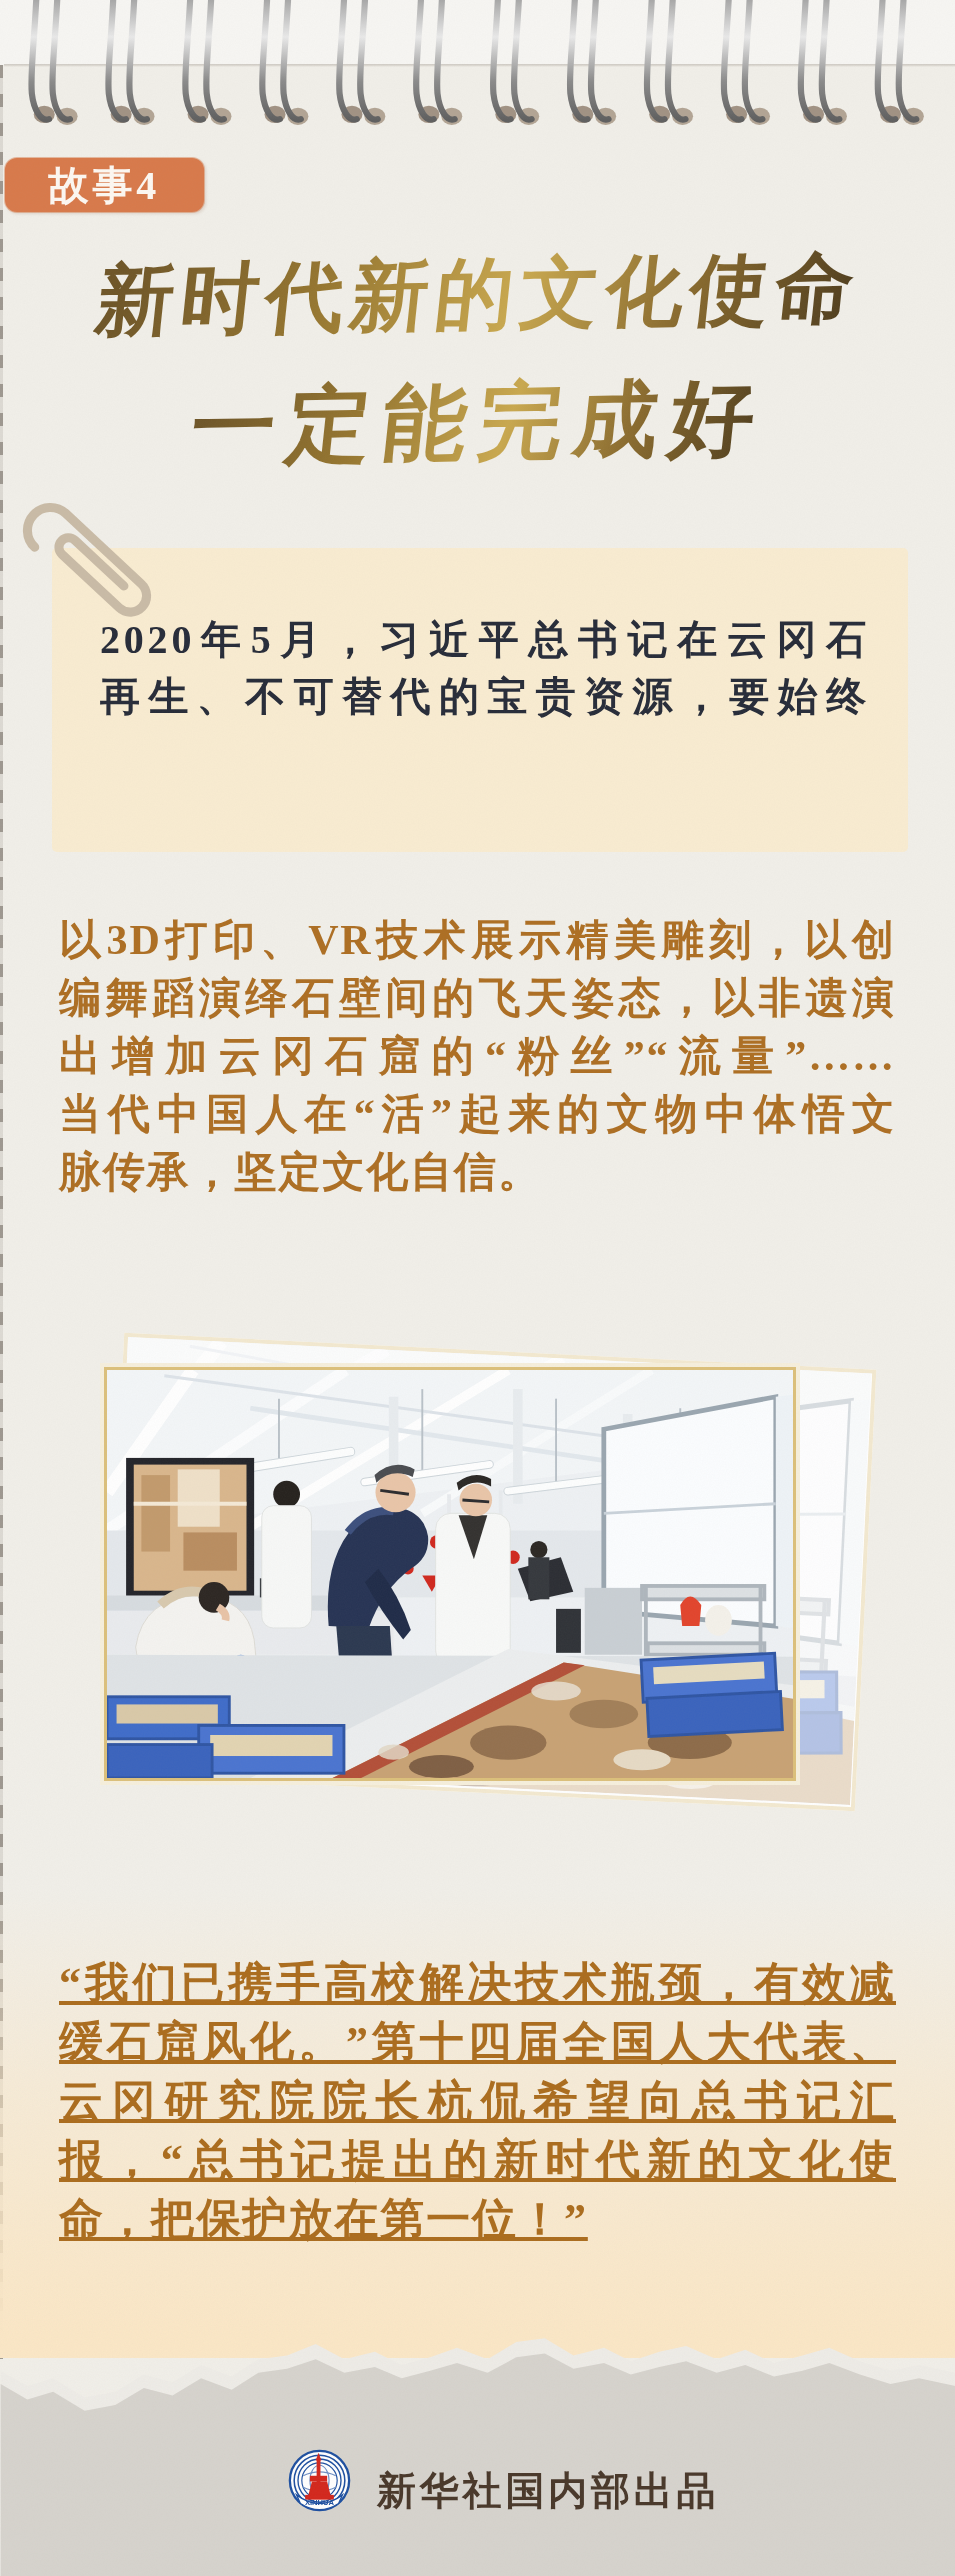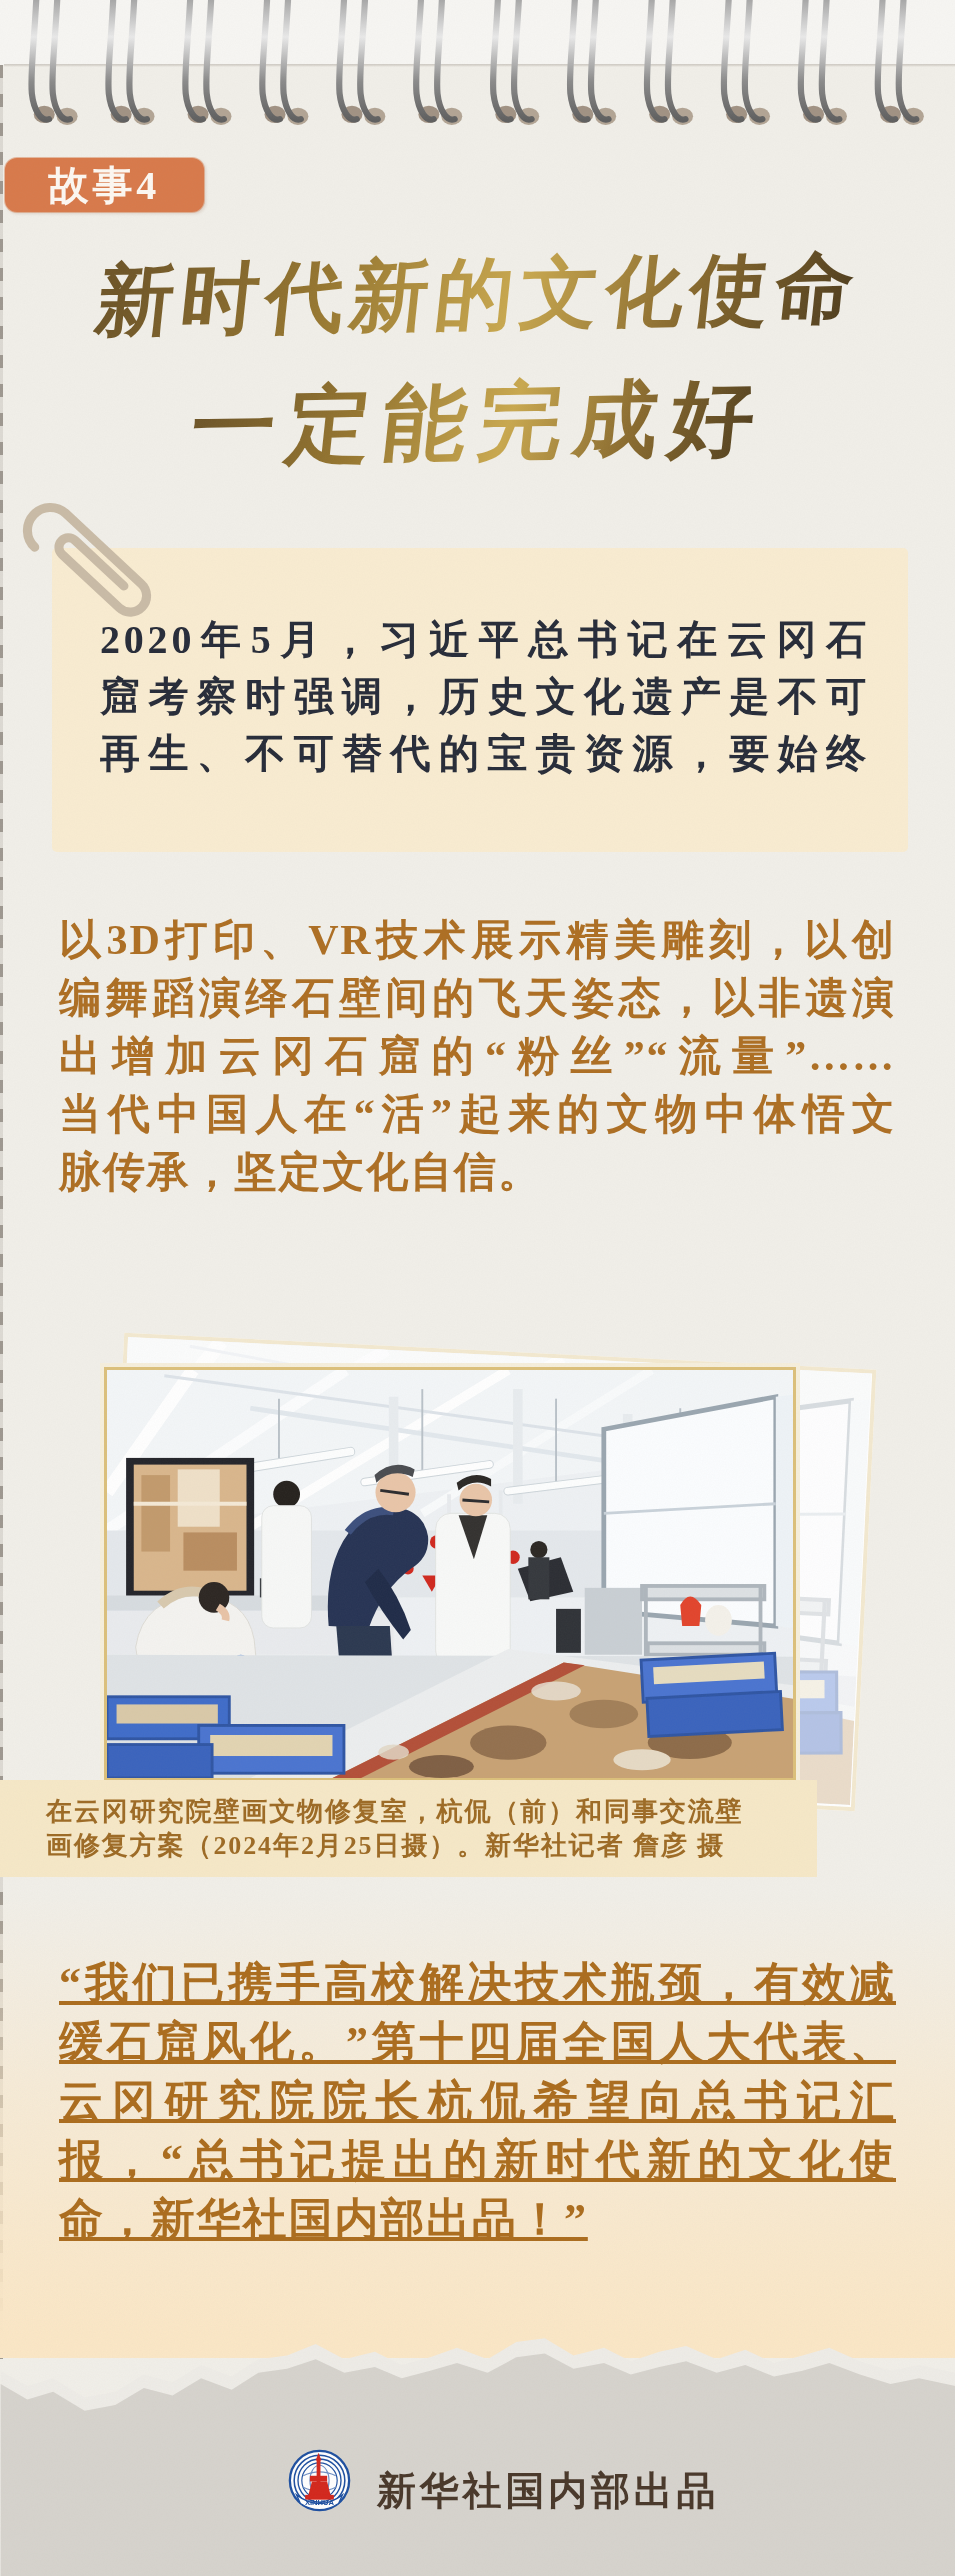--- a/index.html
+++ b/index.html
@@ -103,21 +103,20 @@
     <span>故事4</span>
   </div>
 
   <div class="title">
     <div><span class="title-line title-l1">新时代新的文化使命</span></div>
     <div><span class="title-line title-l2">一定能完成好</span></div>
   </div>
 
   <div class="quote-box">
     <div class="jline">2020年5月，习近平总书记在云冈石</div>
-    <div class="jline">窟考察时强调，历史文化遗产是不可</div>
     <div class="jline">再生、不可替代的宝贵资源，要始终</div>
   </div>
 
   <svg class="paperclip" viewBox="0 0 190 200">
     <g transform="rotate(-47 95 100)">
       <path d="M72,38 a24,24 0 0,1 48,0 L120,146 a17,17 0 0,1 -34,0 L86,64 a10,10 0 0,1 20,0 l0,70" fill="none" stroke="#c9bba6" stroke-width="9.5" stroke-linecap="round"></path>
     </g>
   </svg>
 
   <div class="para2">
@@ -275,33 +274,29 @@
     </svg>
     <div class="fade"></div>
   </div>
 
   <div class="photo-main">
     <svg width="686" height="408" viewBox="0 0 718 427">
       <use href="#lab-scene"></use>
     </svg>
   </div>
 
-  <div class="caption-box">
-    <div>在云冈研究院壁画文物修复室，杭侃（前）和同事交流壁</div>
-    <div>画修复方案（2024年2月25日摄）。新华社记者 詹彦 摄</div>
-  </div>
 
   <div class="warm"></div>
 
   <div class="para3">
     <div class="jline">“我们已携手高校解决技术瓶颈，有效减</div>
     <div class="jline">缓石窟风化。”第十四届全国人大代表、</div>
     <div class="jline">云冈研究院院长杭侃希望向总书记汇</div>
     <div class="jline">报，“总书记提出的新时代新的文化使</div>
-    <div class="jline last">命，新华社国内部出品！”</div>
+    <div class="jline last">命，把保护放在第一位！”</div>
   </div>
 
   <svg class="torn" viewBox="0 0 1000 265">
     <polygon fill="#eeece7" points="0,50 28,66 55,58 88,78 120,72 150,54 180,62 210,44 242,56 270,38 300,34
       330,22 360,38 392,30 420,44 450,36 478,26 510,38 540,20 570,16 600,34 632,26 660,40 690,30 718,24
       750,38 780,28 810,42 840,34 868,26 900,40 932,50 962,44 1000,52 1000,265 0,265"></polygon>
     <polygon fill="#d6d3cd" points="0,64 28,80 55,72 88,92 120,86 150,68 180,76 210,58 242,70 270,52 300,48
       330,38 360,52 392,46 420,58 450,50 478,42 510,52 540,36 570,32 600,48 632,42 660,54 690,46 718,40
       750,52 780,44 810,56 840,50 868,42 900,54 932,64 962,58 1000,66 1000,265 0,265"></polygon>
   </svg>

